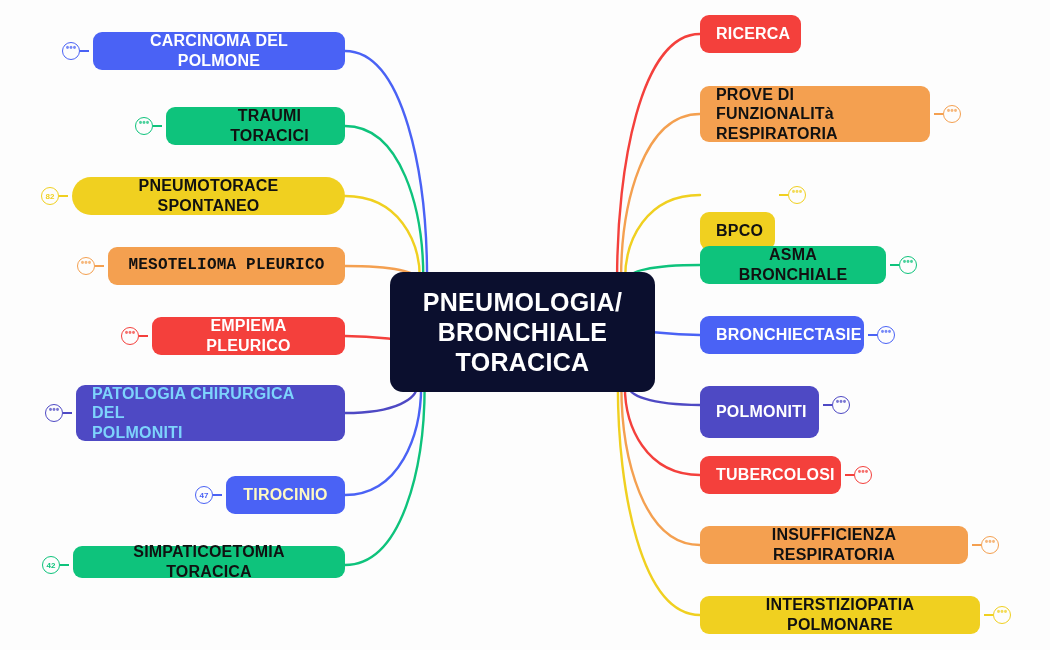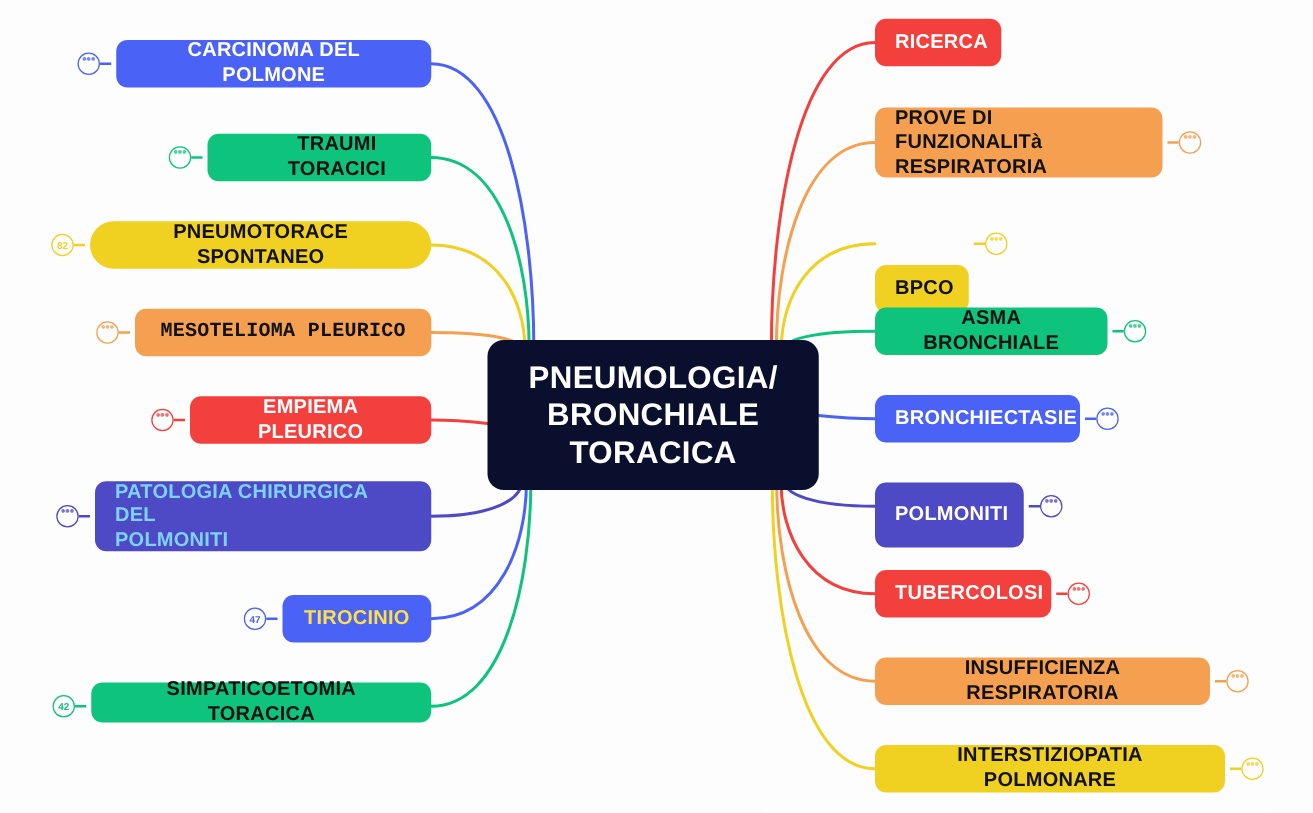--- a/index.html
+++ b/index.html
@@ -137,21 +137,21 @@
       <div class="badge" style="color: rgb(244, 64, 60); left: 121px; top: 327px;">
         <span class="dots">•••</span>
       </div>
       <div class="node lft" style="left: 76px; top: 385px; width: 269px; height: 56px; background: rgb(78, 73, 196); color: #7dd3fc;">
         <div class="label"><span>PATOLOGIA CHIRURGICA DEL</span><br><span>POLMONITI</span></div>
       </div>
       <div class="stub" style="background: rgb(78, 73, 196); top: 412px; left: 63px;"></div>
       <div class="badge" style="color: rgb(78, 73, 196); left: 45px; top: 404px;">
         <span class="dots">•••</span>
       </div>
-      <div class="node ctr" style="left: 226px; top: 476px; width: 119px; height: 38px; background: rgb(74, 98, 245); color: #fde047;">
+      <div class="node ctr" style="left: 226px; top: 476px; width: 119px; height: 38px; background: rgb(74, 98, 245); color: #fef9c3;">
         <div class="label">TIROCINIO</div>
       </div>
       <div class="stub" style="background: rgb(74, 98, 245); top: 494px; left: 213px;"></div>
       <div class="badge" style="color: rgb(74, 98, 245); left: 195px; top: 486px;">47</div>
       <div class="node ctr" style="left: 73px; top: 546px; width: 272px; height: 32px; background: rgb(14, 195, 124); color: rgb(17, 17, 17);">
         <div class="label">SIMPATICOETOMIA TORACICA</div>
       </div>
       <div class="stub" style="background: rgb(14, 195, 124); top: 564px; left: 60px;"></div>
       <div class="badge" style="color: rgb(14, 195, 124); left: 42px; top: 556px;">42</div>
     </div>

